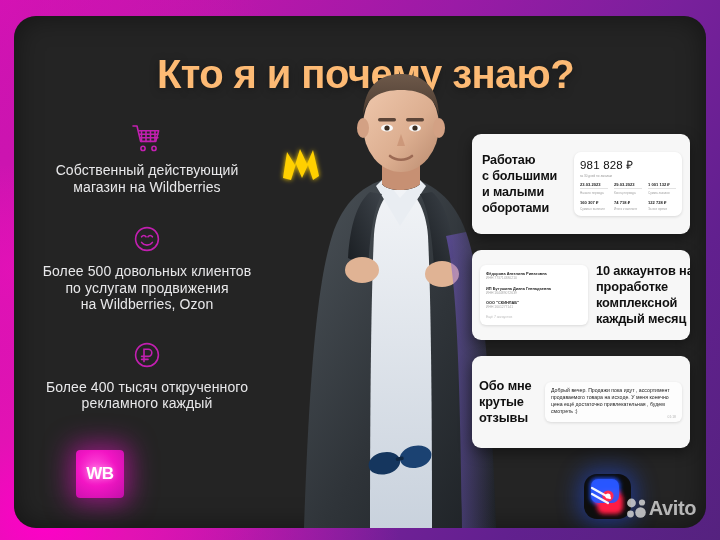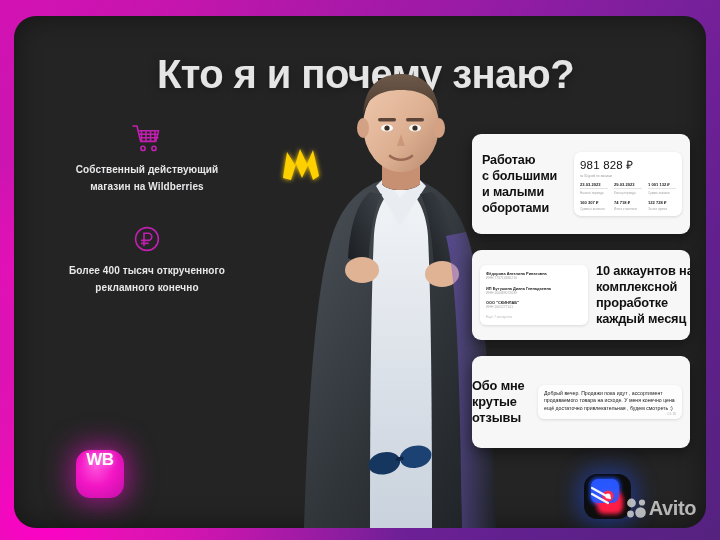--- a/index.html
+++ b/index.html
@@ -18,32 +18,32 @@
   .panel{
     position:absolute;left:14px;top:16px;width:692px;height:512px;
     background:#242424;border-radius:22px;overflow:hidden;
     box-shadow:0 0 28px rgba(0,0,0,.45) inset;
   }
   .panel-inner{position:absolute;inset:0;border-radius:22px;overflow:hidden;}
 
   
   .title{
     position:absolute;left:0;right:0;top:36px;text-align:center;
-    color:#e5e5e5;font-size:40px;font-weight:700;letter-spacing:-0.6px;
+    color:#fdba74;font-size:40px;font-weight:700;letter-spacing:-0.6px;
     font-family:"Liberation Sans", sans-serif;
     text-shadow:0 2px 10px rgba(0,0,0,.35);
     padding-left:11px;
   }
 
   
   .features{position:absolute;left:6px;top:106px;width:254px;}
   .feature{text-align:center;margin-bottom:26px;}
   .feat-icon{display:block;margin:0 auto 8px auto;width:34px;height:32px;}
   .feat-text{
-    color:#e8e8ea;font-size:10px;line-height:16.5px;font-weight:700;
+    color:#e8e8ea;font-size:14px;line-height:16.5px;font-weight:400;
     letter-spacing:.1px;
   }
   .feature:nth-child(2){margin-top:28px;}
   .feature:nth-child(3){margin-top:26px;}
 
   
   .zig{position:absolute;left:259px;top:122px;width:60px;height:52px;}
 
   
   .person{
@@ -53,21 +53,21 @@
 
   
   .cards{position:absolute;right:16px;top:118px;width:218px;}
   .card{
     position:relative;background:#f7f7f7;border-radius:9px;
     box-shadow:0 5px 14px rgba(0,0,0,.42);
     display:flex;align-items:center;overflow:hidden;
   }
   .card-1{height:84px;padding:8px 8px 8px 10px;margin-bottom:16px;}
   .card-2{height:74px;padding:8px 9px 8px 8px;margin-bottom:16px;}
-  .card-3{height:76px;padding:8px 8px 8px 0;}
+  .card-3{height:76px;padding:8px 8px 8px 7px;}
 
   .card-head{
     color:#101010;font-weight:700;font-size:12.6px;line-height:16px;
     letter-spacing:-.15px;flex:0 0 auto;
   }
   .card-1 .card-head{width:92px;}
   .card-2 .card-head{width:112px;margin-left:8px;font-size:12.8px;}
   .card-3 .card-head{width:62px;font-size:12.8px;}
 
   
@@ -96,24 +96,24 @@
   
   .bubble{
     flex:1 1 auto;background:#fdfdfd;border-radius:6px;padding:5px 6px 7px 6px;
     box-shadow:0 1px 3px rgba(0,0,0,.12);position:relative;margin-left:4px;
   }
   .bubble p{margin:0;font-size:5.2px;line-height:7.2px;color:#1c1c1c;}
   .bubble .time{position:absolute;right:6px;bottom:3px;font-size:3.4px;color:#b4b4b4;}
 
   
   .wb-badge{
-    position:absolute;left:62px;top:434px;width:48px;height:48px;border-radius:14px;
+    position:absolute;left:62px;top:434px;width:48px;height:48px;border-radius:4px;
     background:radial-gradient(circle at 42% 38%, #ff4ddb 0%, #f215c4 45%, #c210a8 100%);
     box-shadow:0 0 26px 6px rgba(236,18,200,.55);
-    display:flex;align-items:flex-start;justify-content:center;
+    display:flex;align-items:center;justify-content:center;
   }
   .wb-badge span{
     color:#fff;font-weight:700;font-size:17px;letter-spacing:-.5px;
     text-shadow:0 0 6px rgba(255,255,255,.45);
   }
   .ozon-badge{
     position:absolute;left:570px;top:458px;width:47px;height:45px;border-radius:13px;
     overflow:hidden;box-shadow:0 0 22px 5px rgba(30,80,255,.45);
     background:#0d0d0d;
   }
@@ -216,32 +216,47 @@
               <circle cx="13" cy="26.4" r="2.1"></circle>
               <circle cx="24" cy="26.4" r="2.1"></circle>
             </g>
           </svg>
           <div class="feat-text">
             <div>Собственный действующий</div>
             <div>магазин на Wildberries</div>
           </div>
         </div>
 
+        <div class="feature">
+          <svg class="feat-icon" viewBox="0 0 34 32">
+            <g fill="none" stroke="#c21fb0" stroke-width="1.6" stroke-linecap="round">
+              <circle cx="17" cy="16" r="11.4"></circle>
+              <path d="M11.6 13.8 c1.2 -1.8 3.2 -1.8 4.4 0"></path>
+              <path d="M18 13.8 c1.2 -1.8 3.2 -1.8 4.4 0"></path>
+              <path d="M11.6 19.4 c2.4 3.6 8.4 3.6 10.8 0"></path>
+            </g>
+          </svg>
+          <div class="feat-text">
+            <div>Более 500 довольных клиентов</div>
+            <div>по услугам продвижения</div>
+            <div>на Wildberries, Ozon</div>
+          </div>
+        </div>
 
         <div class="feature">
           <svg class="feat-icon" viewBox="0 0 34 32">
             <g fill="none" stroke="#c21fb0" stroke-width="1.6" stroke-linecap="round">
               <circle cx="17" cy="16" r="11.4"></circle>
               <path d="M14 22.6 V10.2 h4.2 a3.6 3.6 0 0 1 0 7.2 H11.6"></path>
               <path d="M11.6 20.4 H18"></path>
             </g>
           </svg>
           <div class="feat-text">
             <div>Более 400 тысяч откручен­ного</div>
-            <div>рекламного конечно</div>
+            <div>рекламного каждый</div>
           </div>
         </div>
       </div>
 
       <svg class="zig" viewBox="0 0 60 52">
         <defs>
           <filter id="glowY" x="-50%" y="-50%" width="200%" height="200%">
             <feGaussianBlur stdDeviation="2.4" result="b"></feGaussianBlur>
             <feMerge>
                 <feMergeNode in="b"></feMergeNode>
@@ -302,22 +317,22 @@
             <div class="li-name">Фёдорова Ангелина Ринатовна</div>
             <div class="li-sub">ИНН 773714380210</div>
             <div class="li-name">ИП Бутушина Диана Геннадьевна</div>
             <div class="li-sub">ИНН 164489072639</div>
             <div class="li-name">ООО "СКИНЛАБ"</div>
             <div class="li-sub">ИНН 1601277141</div>
             <div class="li-more">Ещё 7 аккаунтов</div>
           </div>
           <div class="card-head">
             <div>10 аккаунтов на</div>
+            <div>проработке</div>
             <div>комплексной</div>
-            <div>проработке</div>
             <div>каждый месяц</div>
           </div>
         </div>
 
         <div class="card card-3">
           <div class="card-head">
             <div>Обо мне</div>
             <div>крутые</div>
             <div>отзывы</div>
           </div>

